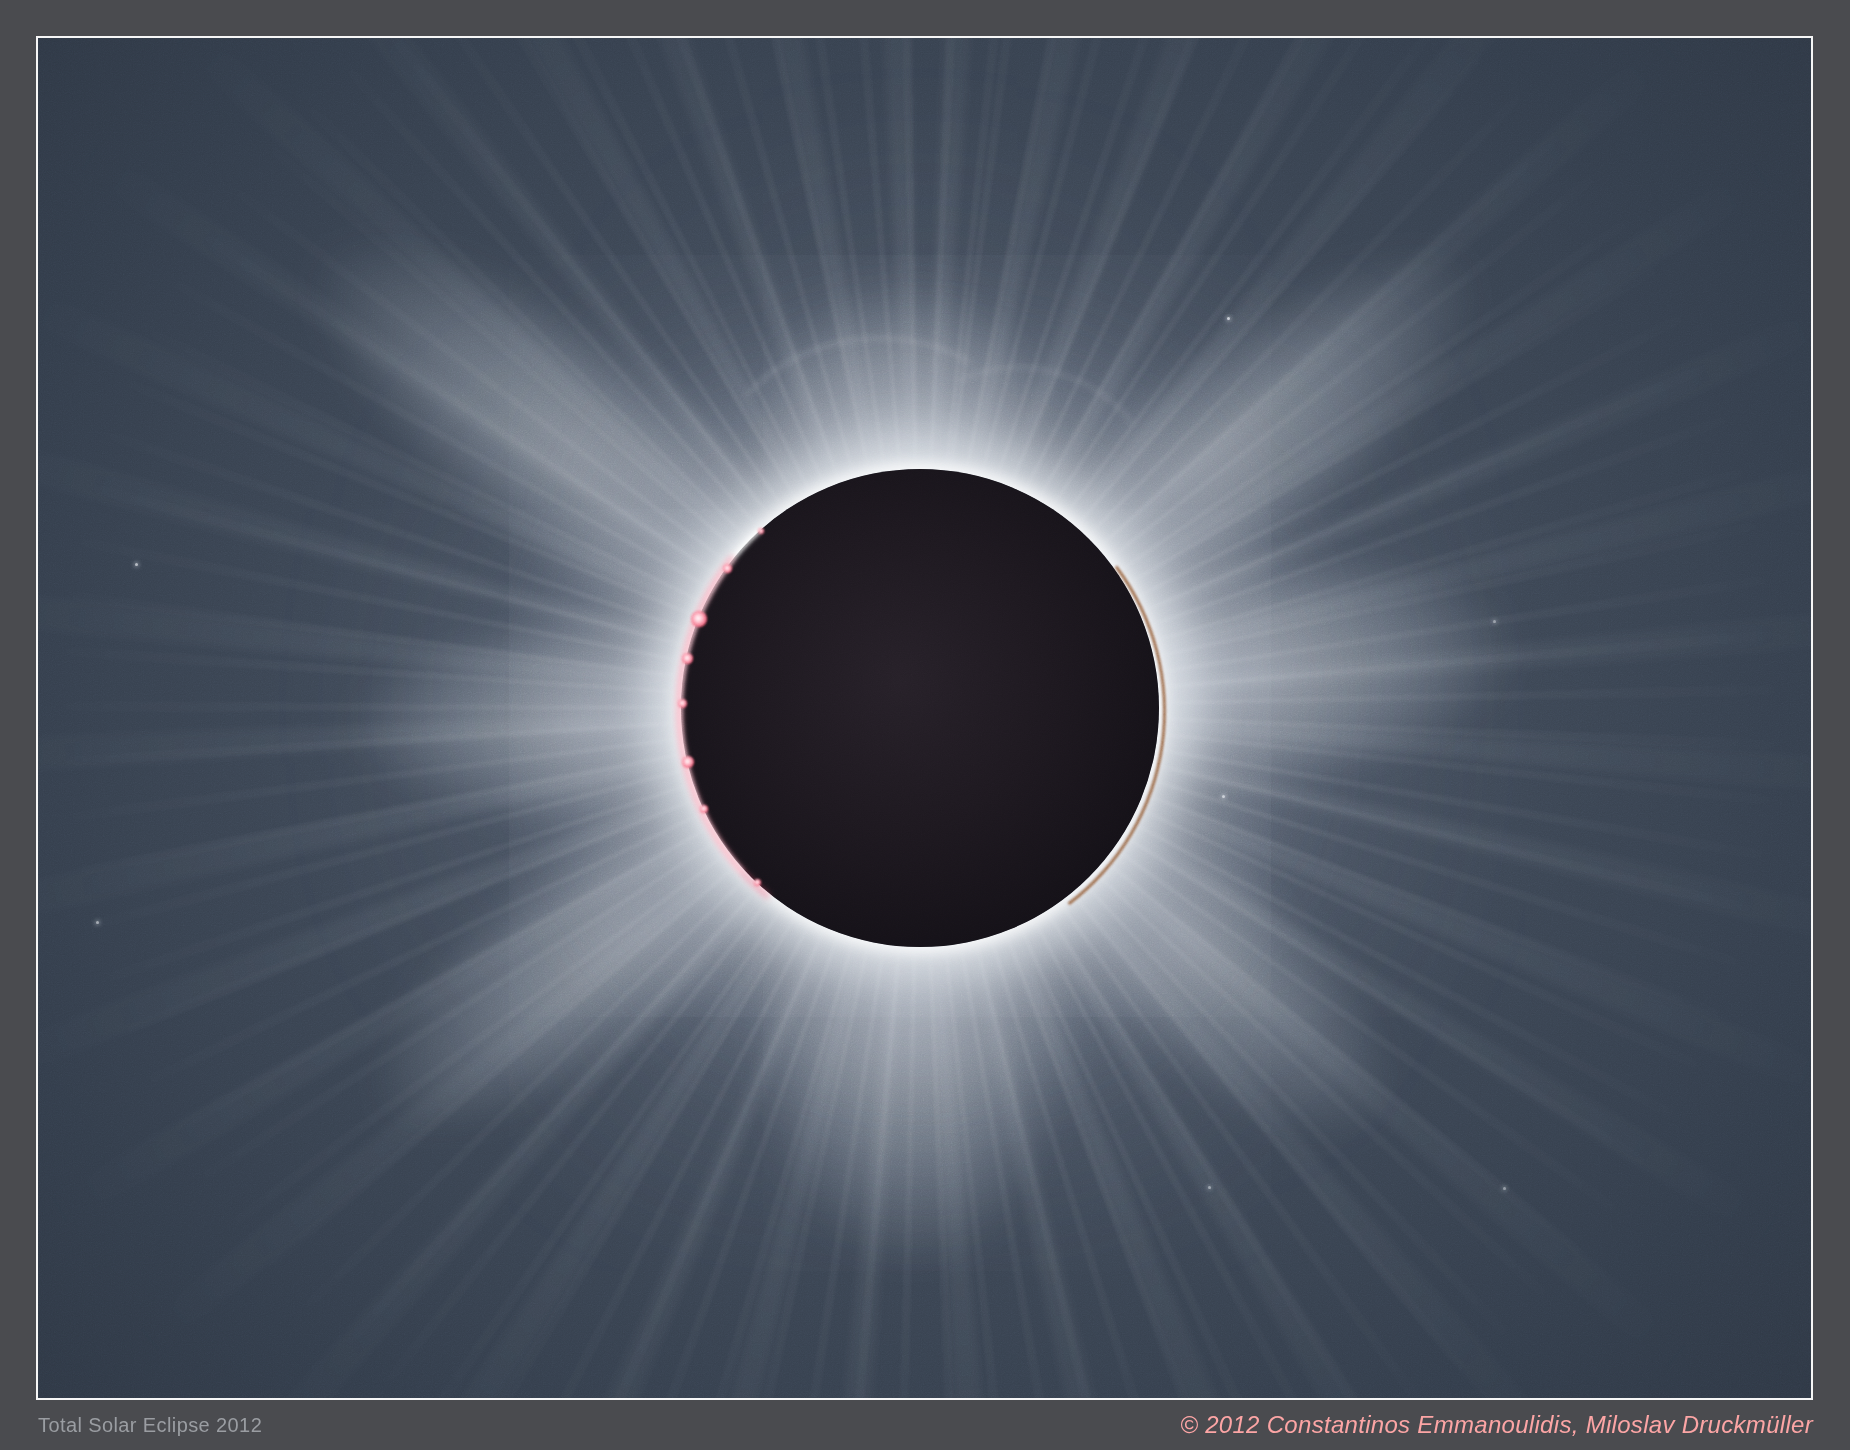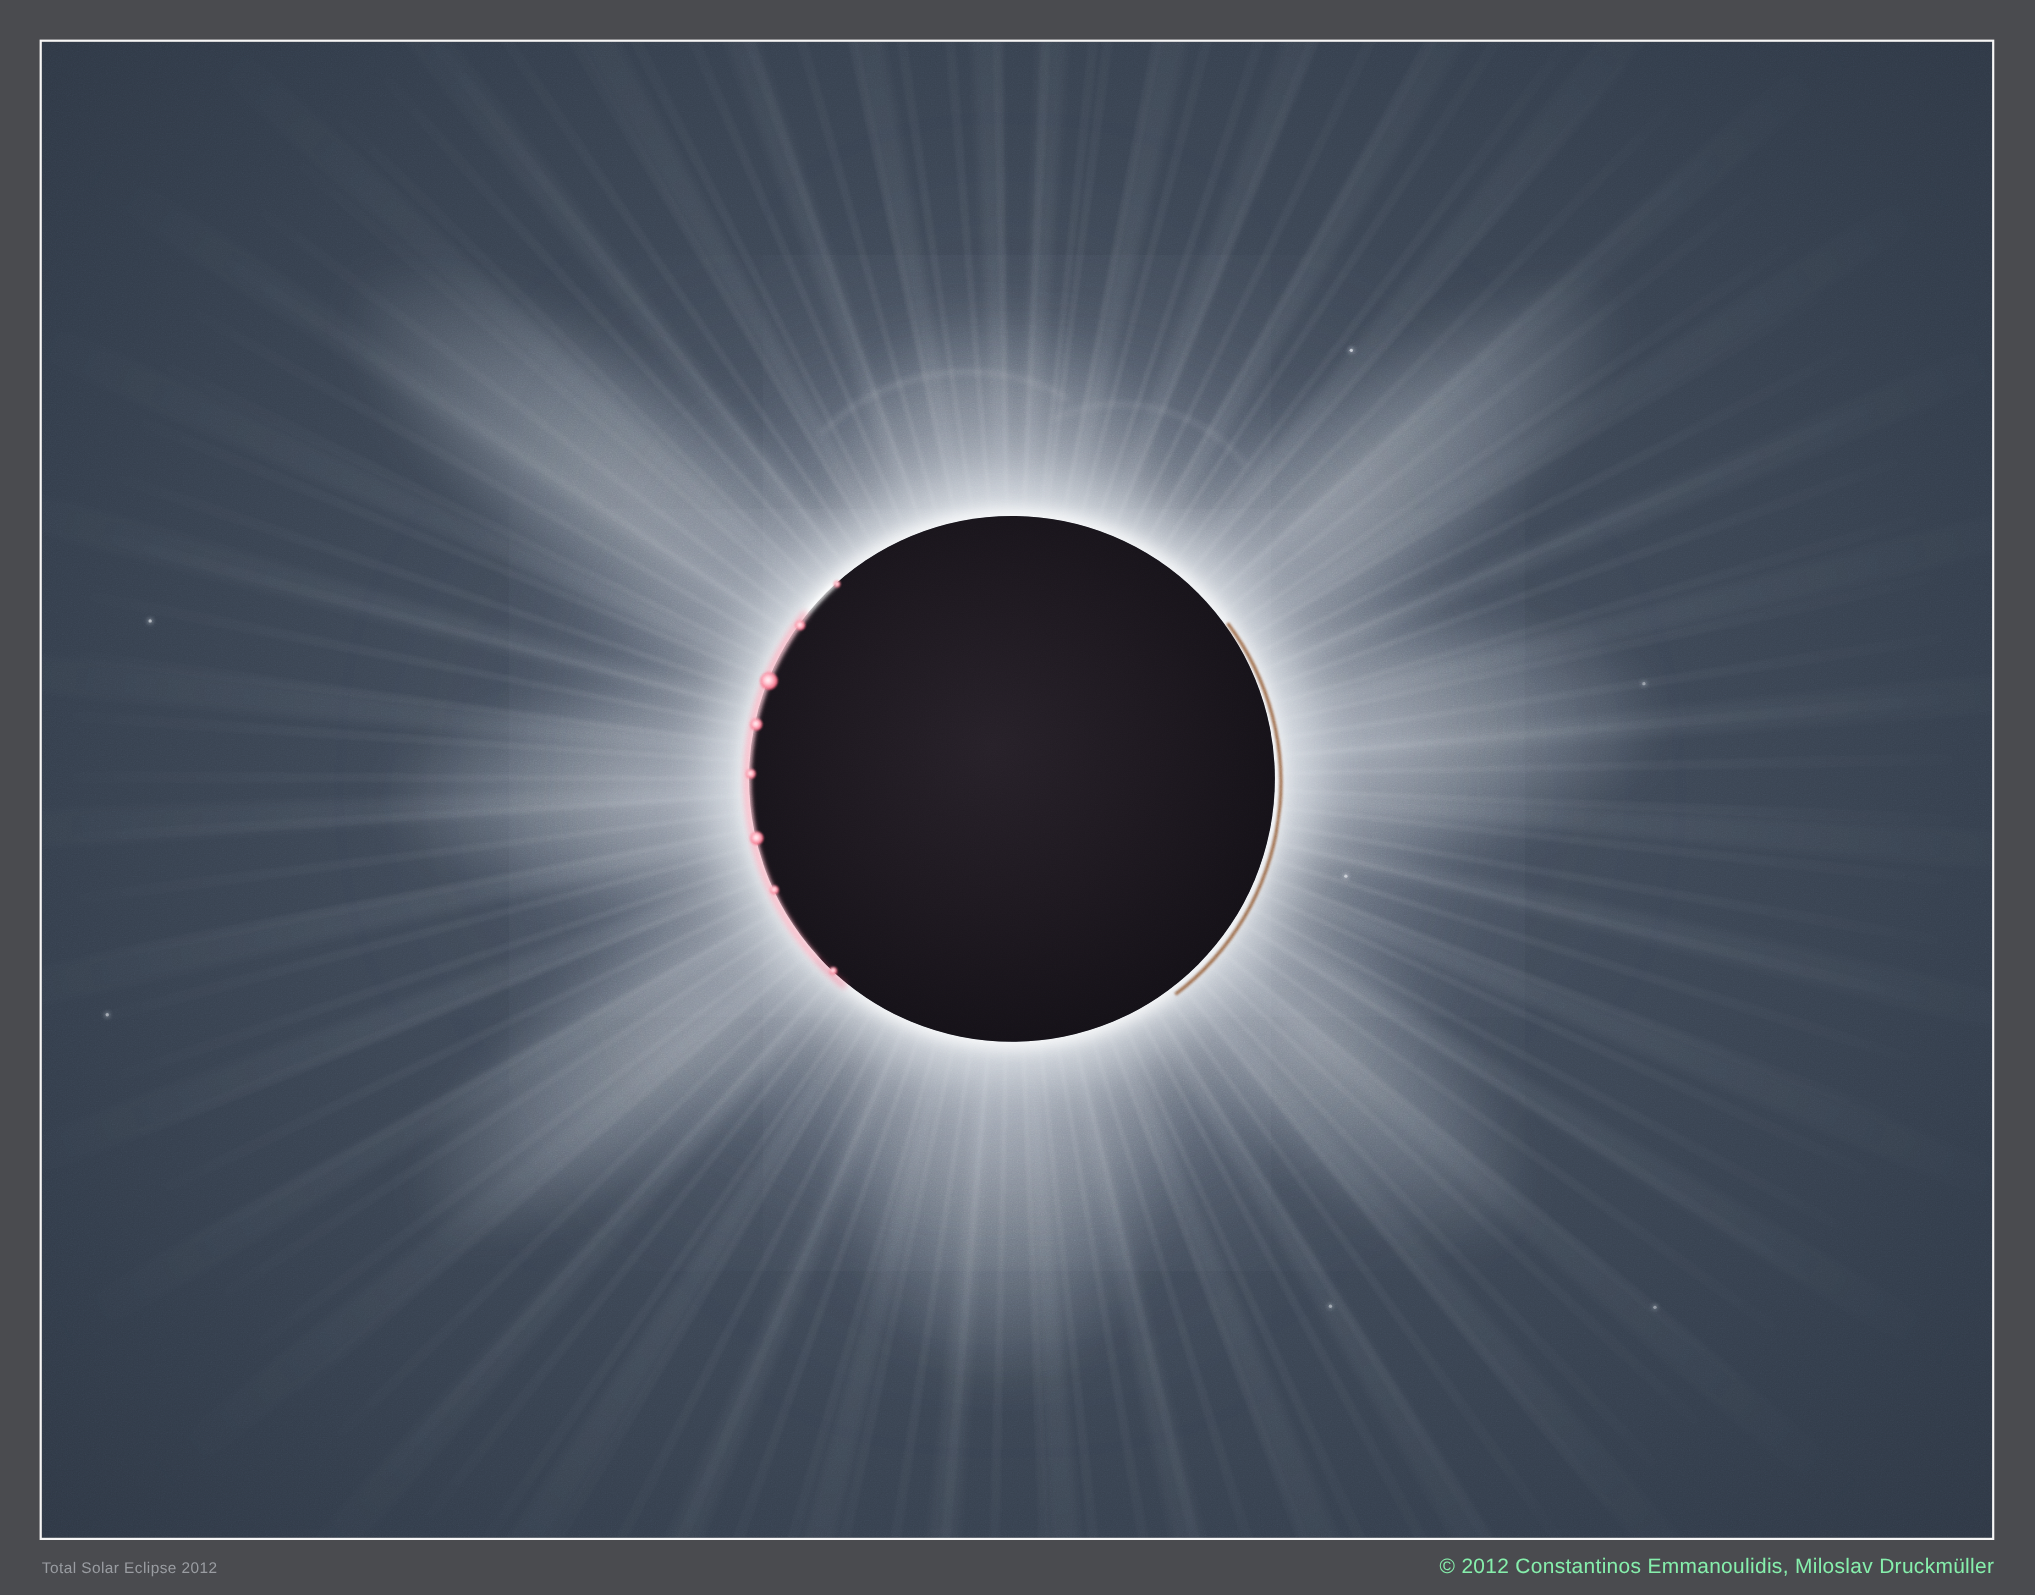--- a/index.html
+++ b/index.html
@@ -104,22 +104,22 @@
   }
   .prom{position:absolute;border-radius:50%;
     background:radial-gradient(circle at 45% 45%, #ffffff 0%, #ffb7c6 35%, #ef5570 70%, rgba(227,52,78,0) 100%);
     filter:blur(1px);}
   .grain{position:absolute;left:0;top:0;width:100%;height:100%;
     mix-blend-mode:overlay;opacity:.38;}
   .footer{
     position:absolute;left:38px;top:1400px;width:1775px;height:50px;
     display:flex;justify-content:space-between;align-items:center;
   }
-  .footer .title{color:#9a9da2;font-size:14px;letter-spacing:.4px;}
-  .footer .credit{color:#86efac;font-size:19px;letter-spacing:.3px;}
+  .footer .title{color:#9a9da2;font-size:20px;letter-spacing:.4px;}
+  .footer .credit{color:#fca5a5;font-size:24px;font-style:italic;letter-spacing:.3px;}
 </style>
 </head>
 <body style="--cx: 882px; --cy: 670px; --r: 239px;">
 
 <div class="photo">
   <div class="layer" style="left:0;top:0;width:100%;height:100%;">
       <div class="star" style="left: 1189px; top: 279px; opacity: 0.8;"></div>
       <div class="star" style="left: 97px; top: 525px; opacity: 0.7;"></div>
       <div class="star" style="left: 1455px; top: 582px; opacity: 0.5;"></div>
       <div class="star" style="left: 1184px; top: 757px; opacity: 0.75;"></div>

